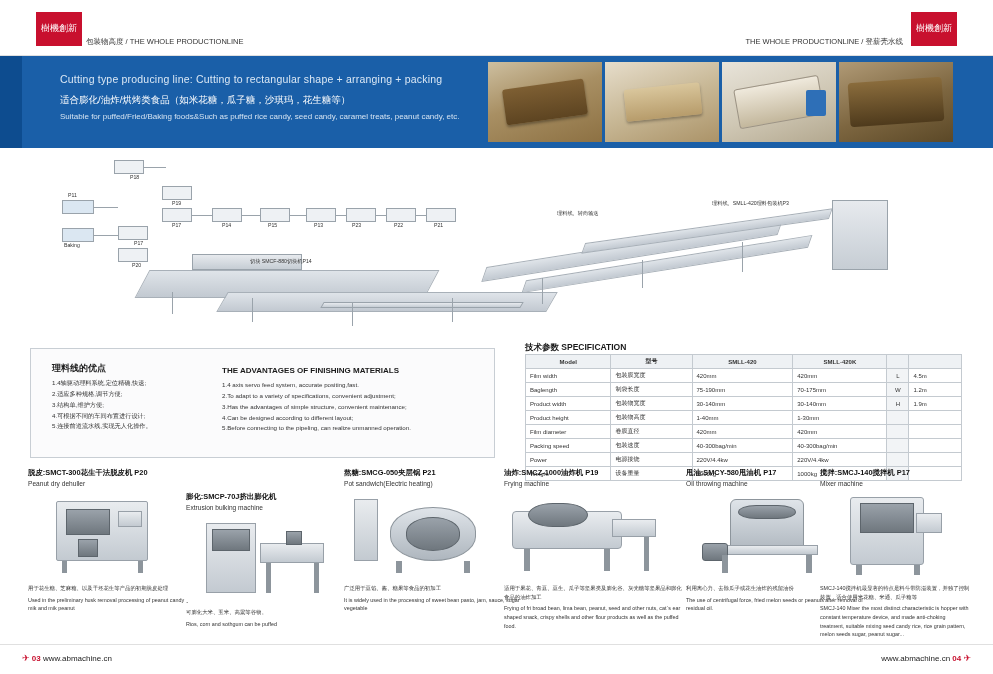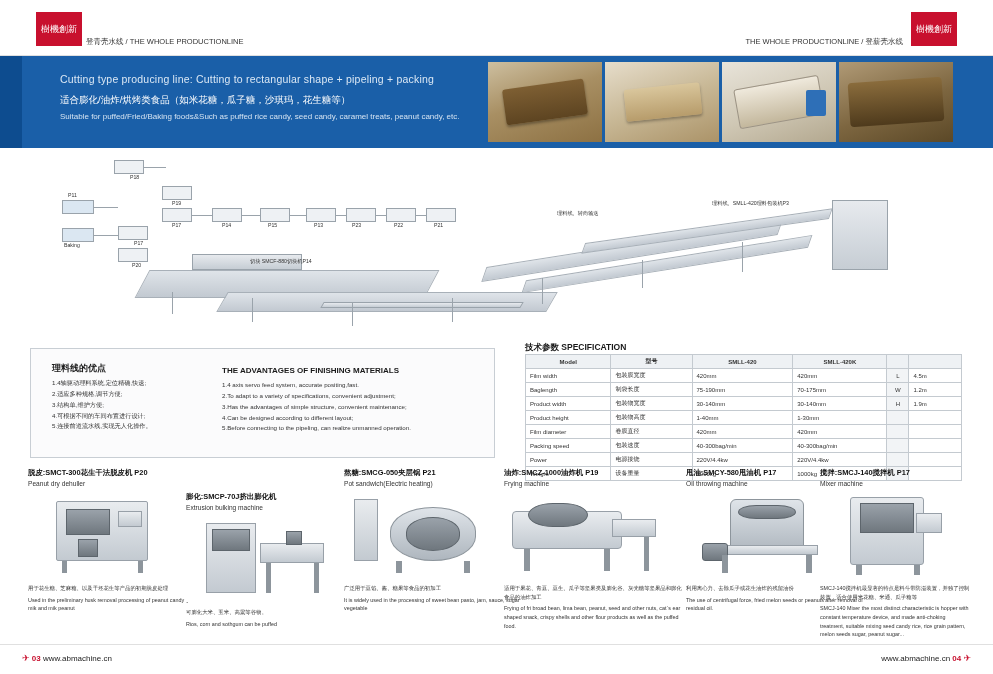--- a/index.html
+++ b/index.html
@@ -15,21 +15,21 @@
   
   .topbar {
     position:absolute; left:0; top:0; width:993px; height:56px;
     background:#ffffff;
     border-bottom:1px solid #e0e0e0;
   }
   .logo-box {
     position:absolute; width:46px; height:34px; background:#c8102e;
     display:flex; align-items:center; justify-content:center;
     color:#fff; font-size:9px; line-height:1.0; letter-spacing:0px;
-    font-family:Liberation Sans, sans-serif;
+    font-family:Liberation Mono, monospace;
   }
   .logo-box span { display:block; }
   .logo-left { left:36px; top:12px; }
   .logo-right { right:36px; top:12px; }
   .topbar-center-left {
     position:absolute; left:86px; top:37px; font-size:7.5px; color:#333; white-space:nowrap;
   }
   .topbar-center-right {
     position:absolute; right:90px; top:37px; font-size:7.5px; color:#333; white-space:nowrap;
   }
@@ -145,32 +145,32 @@
   .hr-thin { position:absolute; left:0; top:650px; width:993px; height:1px; background:#d6d6d6; }
 </style>
 </head>
 <body>
 
 <div class="topbar">
   <div class="logo-box logo-left">
     <span>樹機</span>
     <span>創新</span>
   </div>
-  <div class="topbar-center-left">登青壳水线 / THE WHOLE PRODUCTIONLINE</div>
+  <div class="topbar-center-left">包装物高度 / THE WHOLE PRODUCTIONLINE</div>
   <div class="logo-box logo-right">
     <span>樹機</span>
     <span>創新</span>
   </div>
   <div class="topbar-center-right">THE WHOLE PRODUCTIONLINE / 登薪壳水线</div>
 </div>
 
 <div class="hero"></div>
 <div class="hero-accent"></div>
 <div class="hero-inner">
-  <div class="hero-title-en">Cutting type producing line:  Cutting to rectangular shape + pipeling + packing</div>
+  <div class="hero-title-en">Cutting type producing line:  Cutting to rectangular shape + arranging + packing</div>
   <div class="hero-sub-cn">适合膨化/油炸/烘烤类食品（如米花糖，瓜子糖，沙琪玛，花生糖等）</div>
   <div class="hero-sub-en">Suitable for puffed/Fried/Baking foods&amp;Such as puffed rice candy, seed candy, caramel treats, peanut candy, etc.</div>
 </div>
 <div class="hero-photos">
   <div class="hero-photo ph1">
       <div class="bar-obj"></div>
     </div>
   <div class="hero-photo ph2">
       <div class="bar-obj"></div>
     </div>

